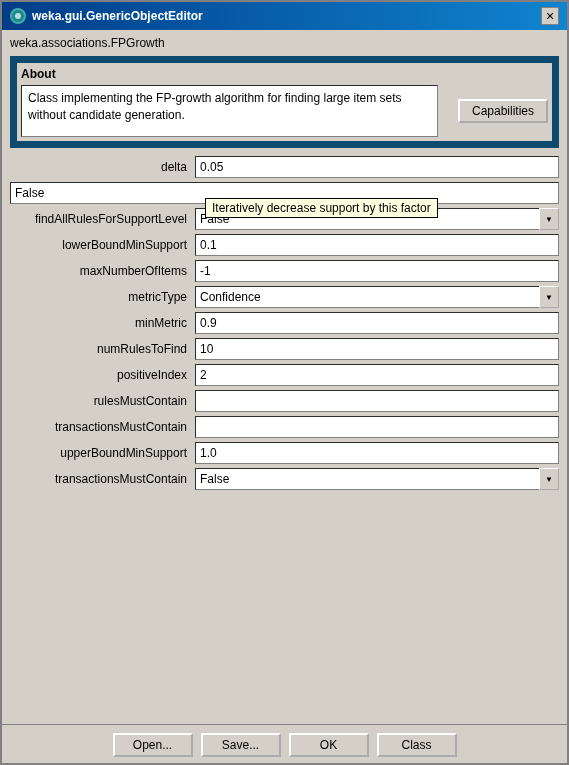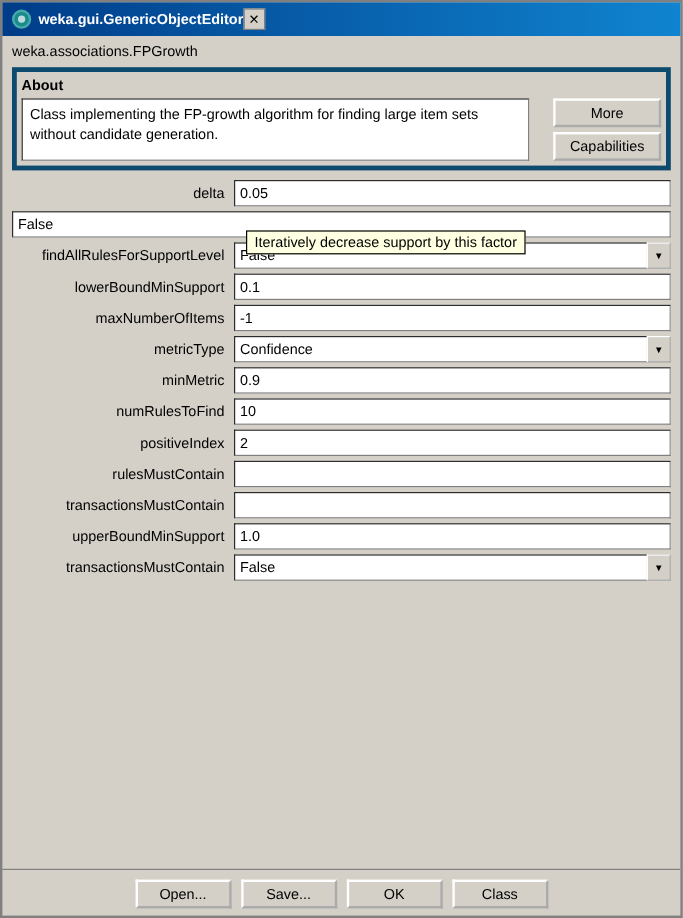--- a/index.html
+++ b/index.html
@@ -22,20 +22,21 @@
       box-shadow: 2px 2px 8px rgba(0,0,0,0.4);
       display: flex;
       flex-direction: column;
     }
     .title-bar {
       background: linear-gradient(to right, #003c88, #1084d0);
       color: white;
       padding: 4px 8px;
       display: flex;
       align-items: center;
+      justify-content: space-between;
       height: 28px;
       flex-shrink: 0;
     }
     .title-bar-left {
       display: flex;
       align-items: center;
       gap: 6px;
     }
     .title-icon {
       width: 16px;
@@ -70,21 +71,21 @@
       flex-direction: column;
       padding: 6px 8px;
       overflow: hidden;
     }
     .subtitle {
       font-size: 12px;
       margin-bottom: 6px;
       color: #000;
     }
     .about-section {
-      border: 4px solid #0c4a6e;
+      border: 7px solid #0c4a6e;
       background: #d4d0c8;
       padding: 4px;
       margin-bottom: 8px;
       flex-shrink: 0;
     }
     .about-label {
       font-weight: bold;
       font-size: 12px;
       margin-bottom: 4px;
     }
@@ -220,21 +221,20 @@
   </div>
 
   <div class="window-content">
     <div class="subtitle">weka.associations.FPGrowth</div>
 
     <div class="about-section">
       <div class="about-label">About</div>
       <div class="about-inner">
         <div class="about-text-box">Class implementing the FP-growth algorithm for finding large item sets without candidate generation.</div>
         <div class="about-buttons">
-          <button class="btn">More</button>
           <button class="btn">Capabilities</button>
         </div>
       </div>
     </div>
 
     <div class="params-area" id="params-container">
     <div class="param-row">
           <div class="param-label">delta</div>
           <input type="text" class="param-input" value="0.05" style="">
         </div>

